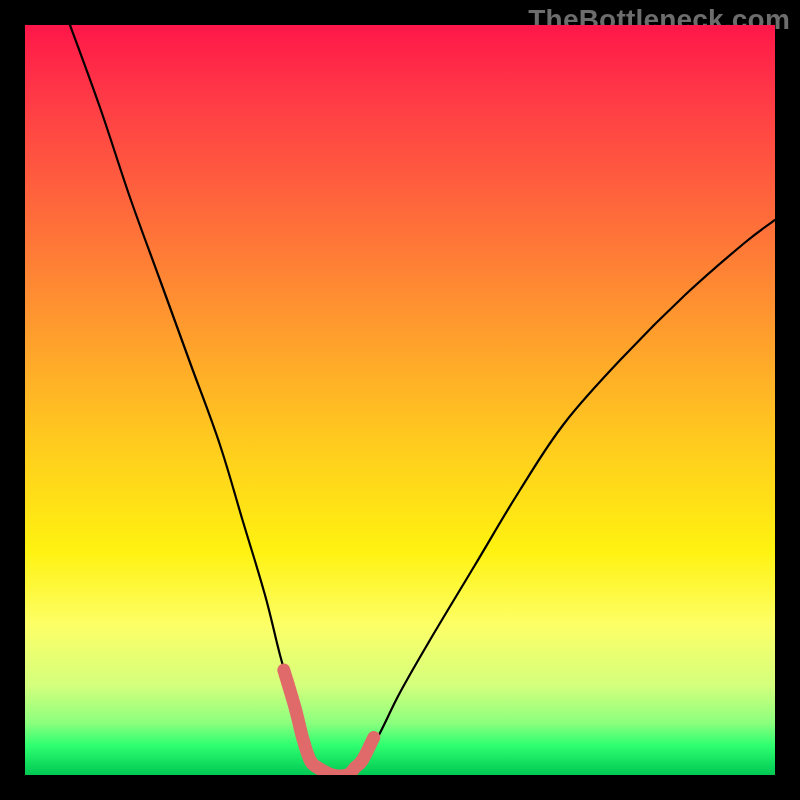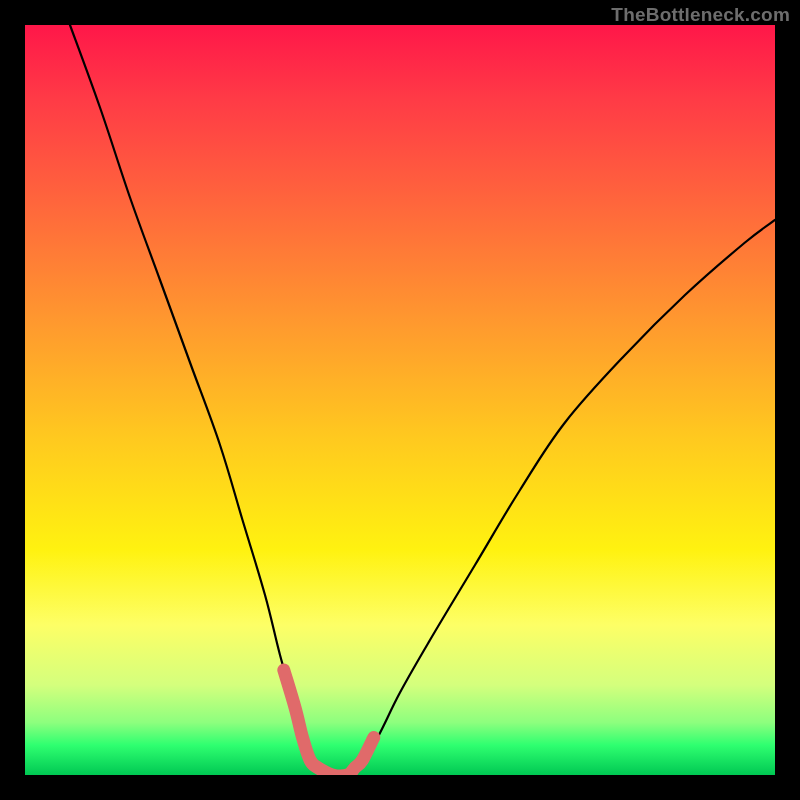--- a/index.html
+++ b/index.html
@@ -47,21 +47,21 @@
   }
   .curve-layer {
     position: absolute;
     inset: 0;
   }
   .watermark {
     position: absolute;
     top: 4px;
     right: 10px;
     font-family: Arial, Helvetica, sans-serif;
-    font-size: 19px;
+    font-size: 28px;
     font-weight: 600;
     color: #6d6d6d;
     letter-spacing: 0.2px;
     user-select: none;
   }
 </style>
 </head>
 <body>
 
 <div class="frame">

